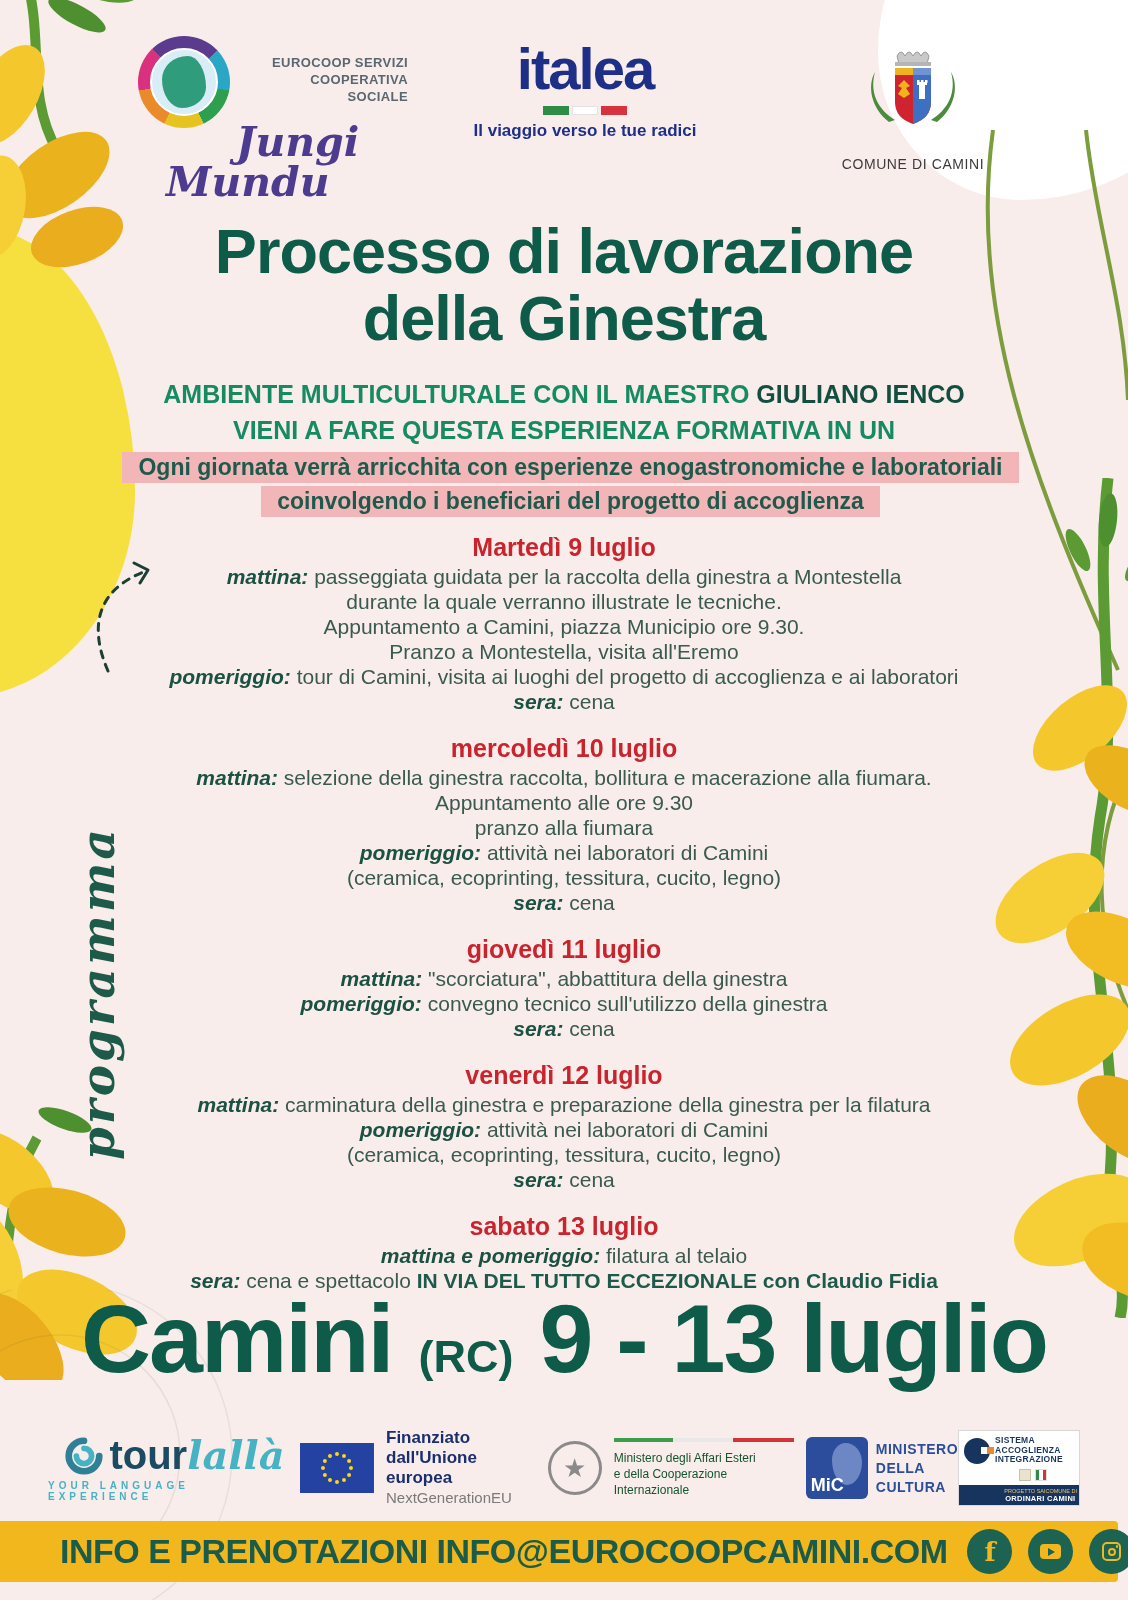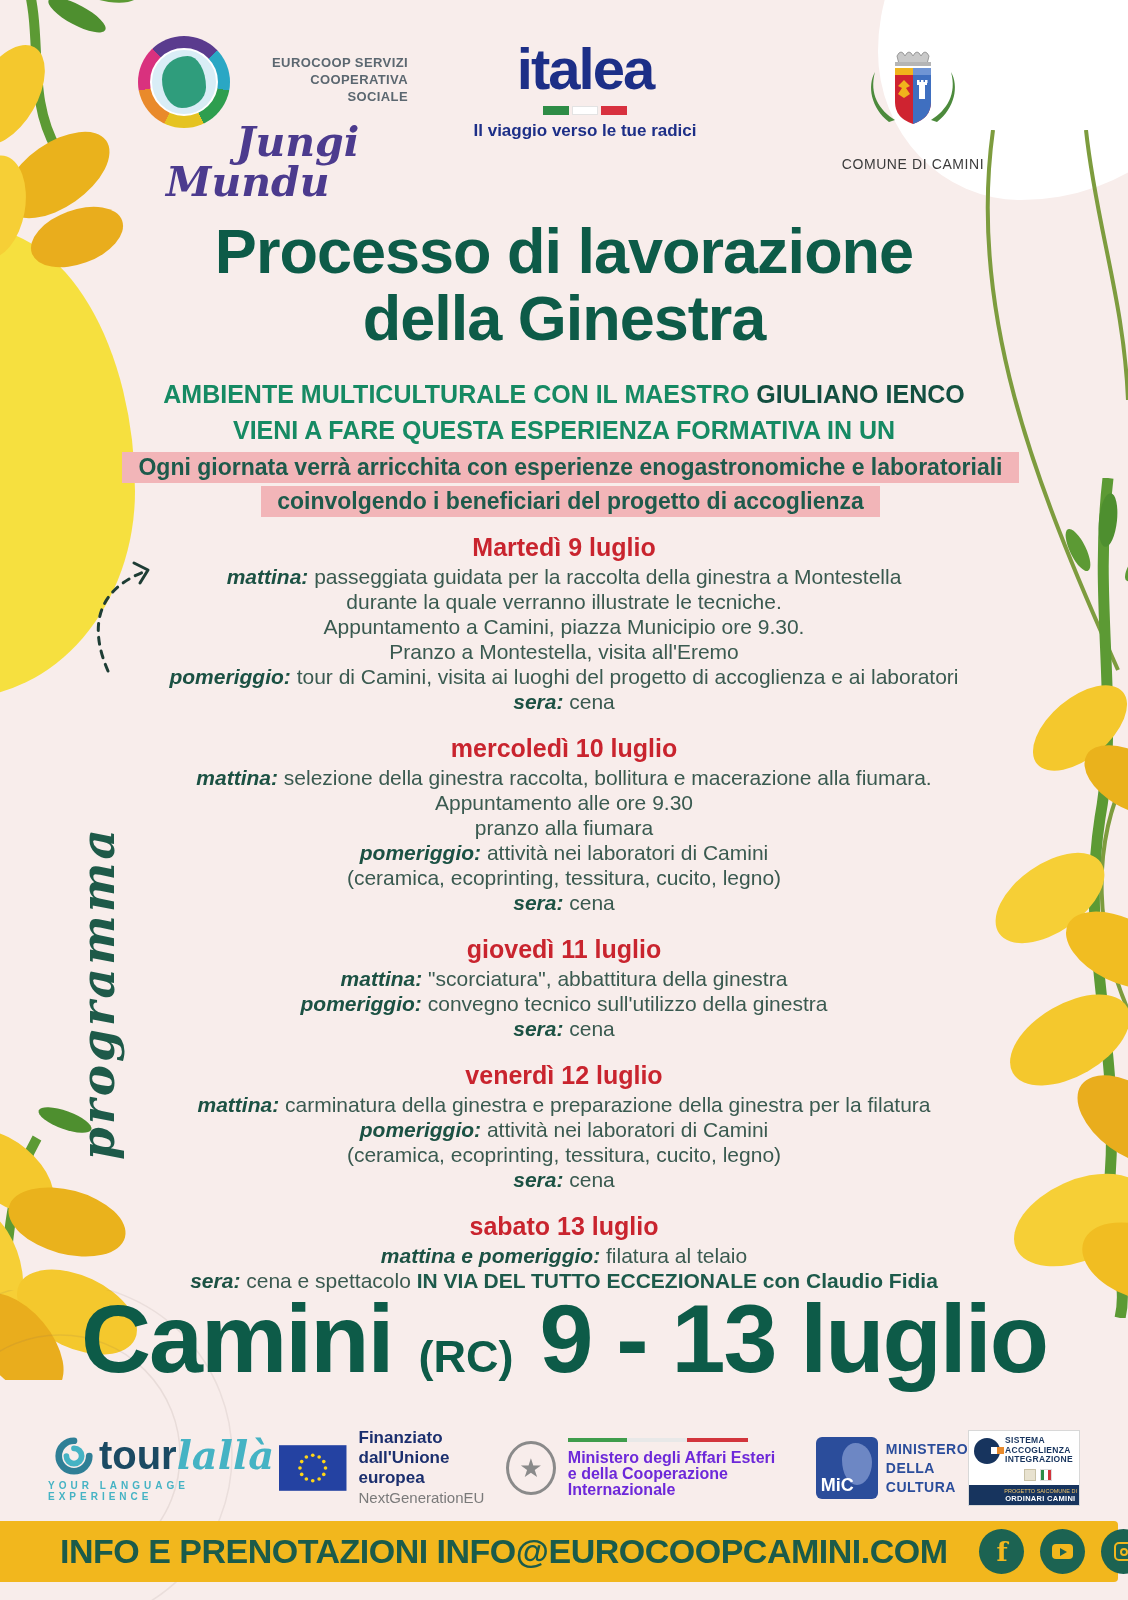--- a/index.html
+++ b/index.html
@@ -95,21 +95,21 @@
 
   .eu{display:flex;align-items:center;gap:12px;}
   .eu-text div{font-size:17px;font-weight:800;color:#1b2f6e;line-height:20px;}
   .eu-text .sub{font-size:15px;font-weight:400;color:#7a7a7a;}
 
   .maeci{display:flex;align-items:center;gap:12px;}
   .maeci-emblem{width:54px;height:54px;border:3px solid #8a8a8a;border-radius:50%;display:flex;
     align-items:center;justify-content:center;color:#8a8a8a;font-size:26px;}
   .maeci-right .flagline{width:180px;height:4px;margin-bottom:8px;
     background:linear-gradient(to right,#3f9c4c 0 33%,#e8e8e8 33% 66%,#d2343c 66%);}
-  .maeci-right .mx{font-size:16px;font-weight:700;color:#6d28d9;line-height:16px;}
+  .maeci-right .mx{font-size:12px;font-weight:400;color:#14532d;line-height:16px;}
 
   .mic{display:flex;align-items:center;gap:8px;}
   .mic-sq{width:62px;height:62px;background:var(--mic-blue);border-radius:6px;position:relative;}
   .mic-sq b{position:absolute;left:5px;bottom:3px;color:#fff;font-size:18px;}
   .mic-face{position:absolute;right:6px;top:6px;width:30px;height:42px;background:#6d87c4;
     border-radius:45% 55% 50% 50%/40% 45% 55% 60%;}
   .mic-text{color:var(--mic-blue);font-weight:800;font-size:14px;line-height:19px;letter-spacing:.5px;}
 
   .sai{width:122px;background:#ffffff;border:1px solid #d8d8d8;}
   .sai-top{display:flex;align-items:center;gap:5px;padding:5px 5px 2px;}
@@ -119,21 +119,21 @@
   .sai-text{font-size:8.5px;font-weight:800;color:var(--sai-navy);line-height:9.5px;letter-spacing:.3px;}
   .sai-mini{display:flex;gap:4px;justify-content:center;padding:2px 0 4px 28px;}
   .sai-mini i{display:block;width:12px;height:12px;background:#e8e2cf;border:1px solid #c9c2a8;}
   .sai-mini b{display:block;width:12px;height:12px;background:linear-gradient(to right,#2e8c46 0 34%,#fff 34% 66%,#d2343c 66%);border:1px solid #ddd;}
   .sai-band{background:var(--sai-navy);display:flex;justify-content:flex-end;padding:3px 2px;}
   .sai-band .col{text-align:center;color:#f0c467;font-size:5.5px;line-height:7px;}
   .sai-band .col b{display:block;color:#ffffff;font-size:7.5px;letter-spacing:.3px;}
 
   
   .bar{position:absolute;left:0;right:10px;top:1521px;height:61px;background:var(--yellow-bar);
-    border-radius:0 4px 4px 0;display:flex;align-items:center;padding:0 38px 0 60px;gap:32px;}
+    border-radius:0 4px 4px 0;display:flex;align-items:center;padding:0 38px 0 60px;gap:20px;}
   .bar-text{color:#1b5b4a;font-weight:800;font-size:34px;letter-spacing:-.5px;white-space:nowrap;flex:1;}
   .socials{display:flex;gap:16px;}
   .soc{width:45px;height:45px;border-radius:50%;background:var(--social-green);display:flex;
     align-items:center;justify-content:center;cursor:pointer;}
   .fb-f{color:var(--yellow-bar);font-family:"DejaVu Serif",serif;font-weight:700;font-size:26px;line-height:26px;}
   .yt-rect{width:21px;height:15px;background:var(--yellow-bar);border-radius:4px;display:flex;align-items:center;justify-content:center;}
   .yt-tri{width:0;height:0;border-left:7px solid var(--social-green);border-top:4.5px solid transparent;border-bottom:4.5px solid transparent;margin-left:1px;}
   .ig-box{width:19px;height:19px;border:2px solid var(--yellow-bar);border-radius:5px;position:relative;}
   .ig-box i{position:absolute;left:50%;top:50%;transform:translate(-50%,-50%);width:8px;height:8px;
     border:2px solid var(--yellow-bar);border-radius:50%;}

